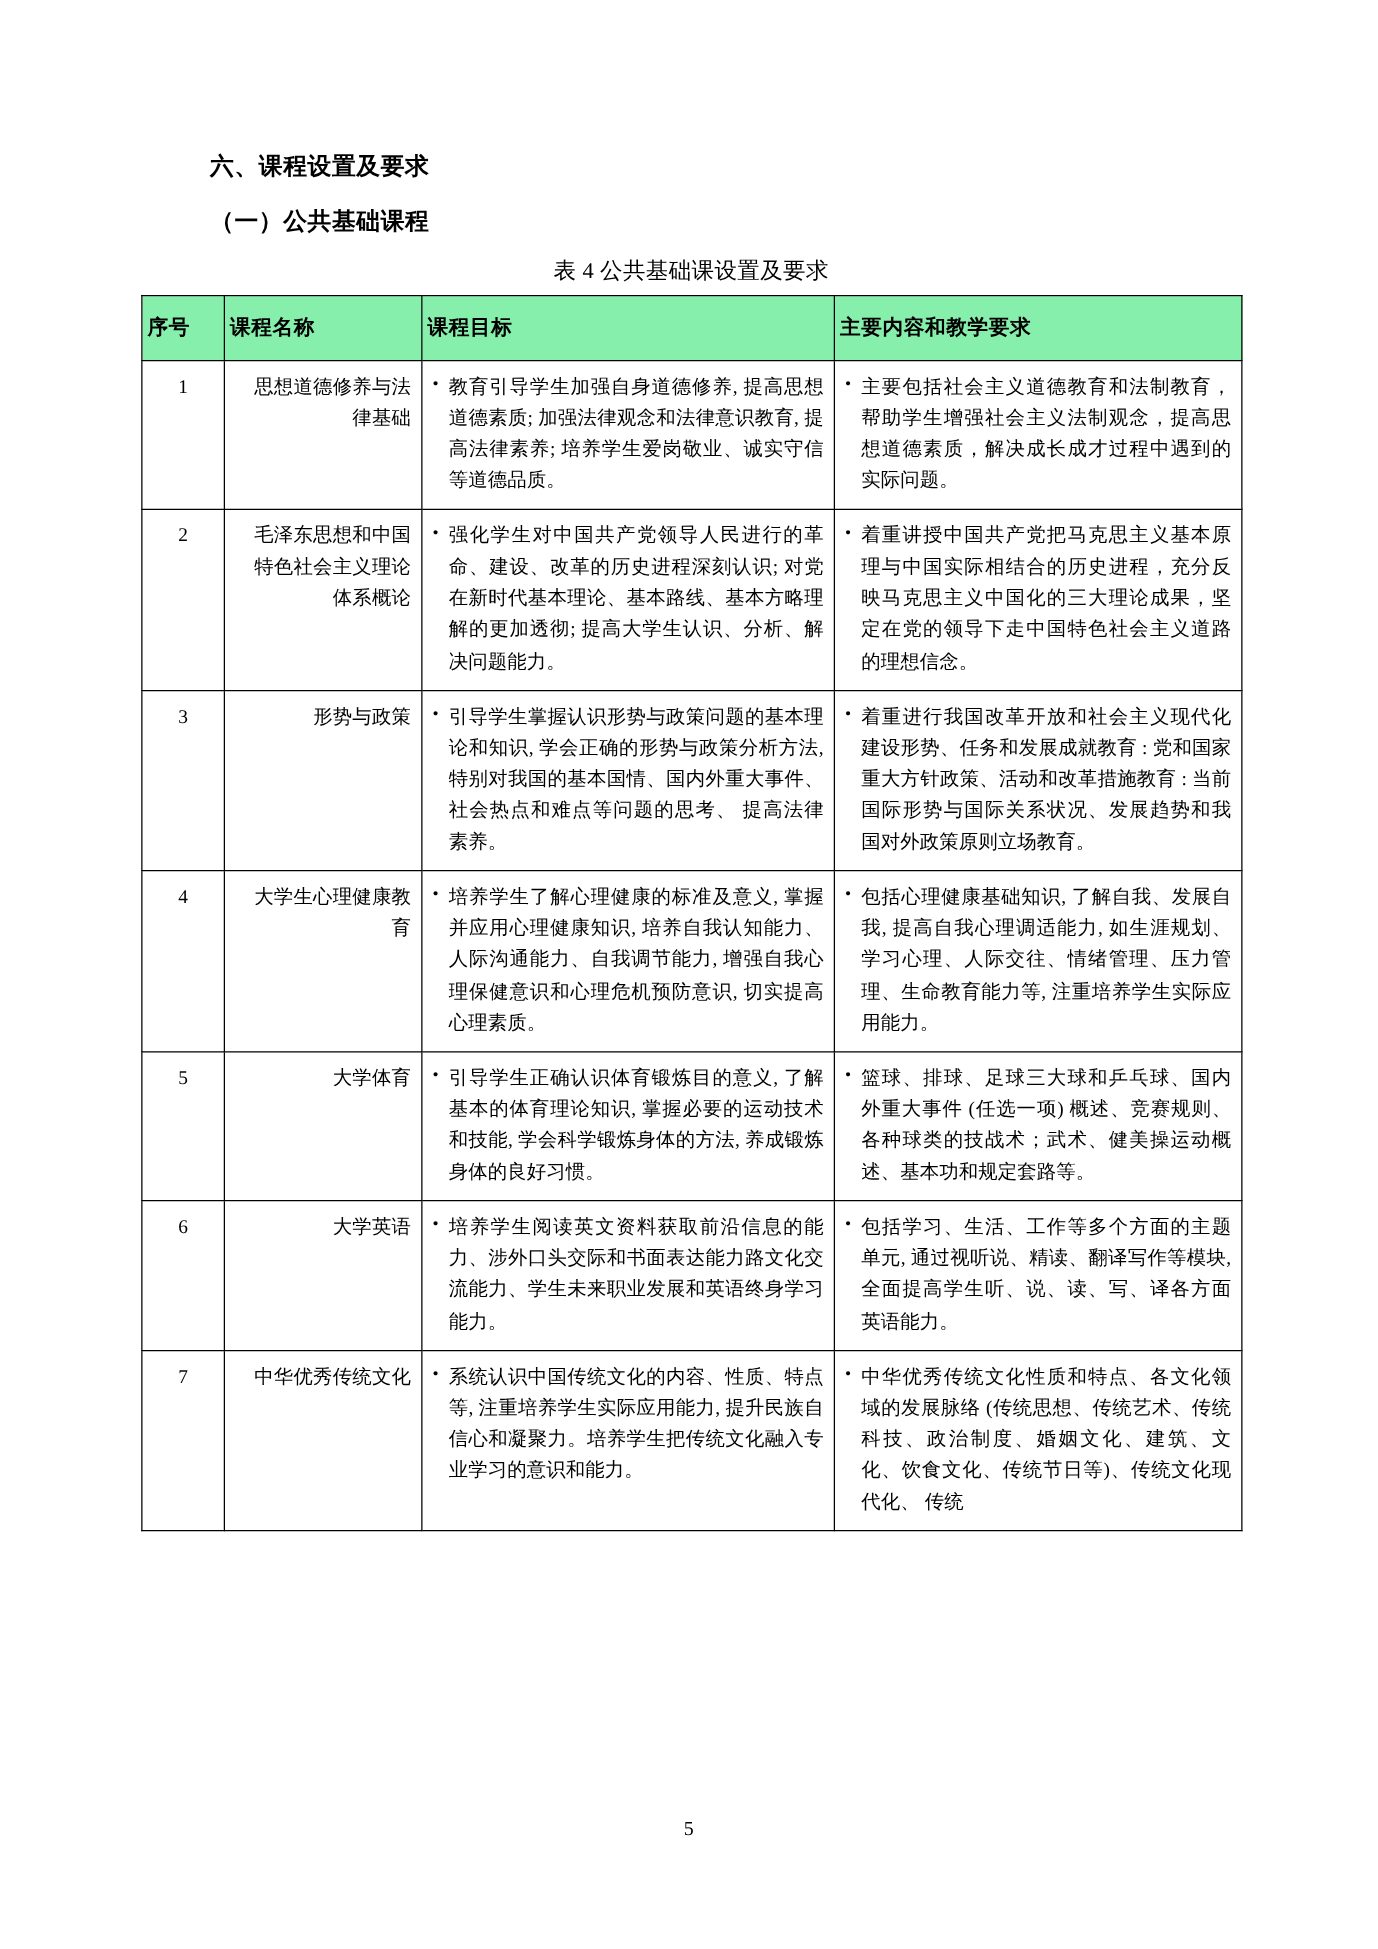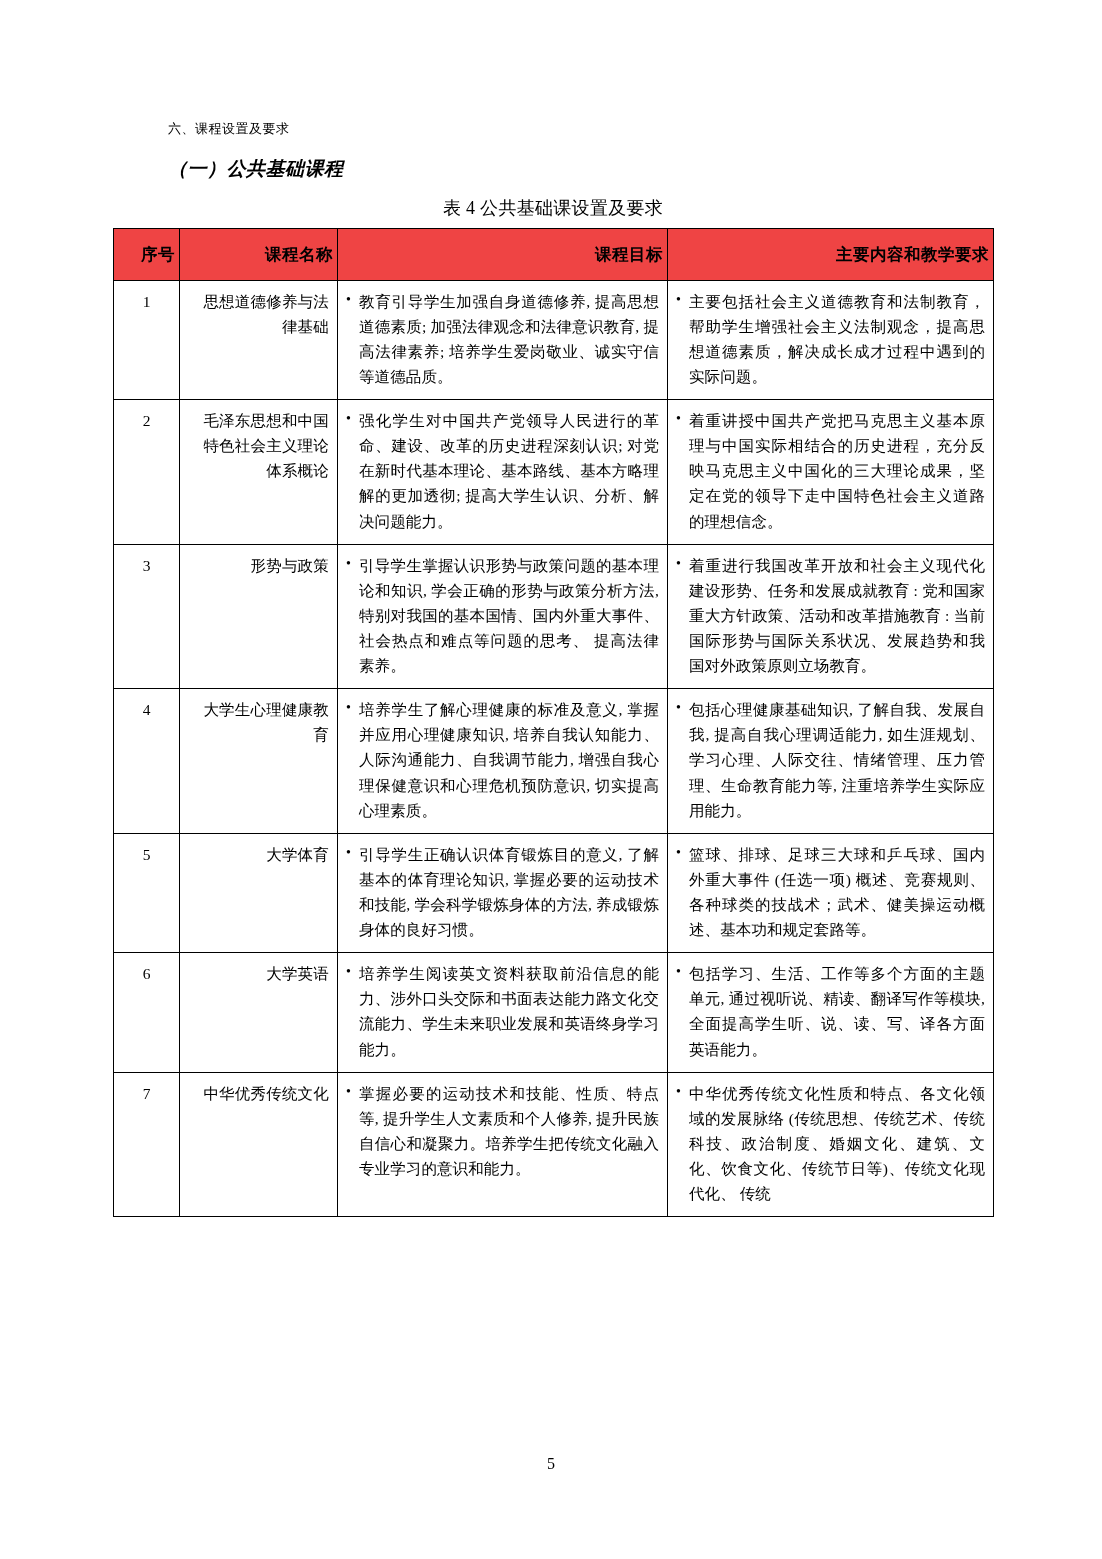--- a/index.html
+++ b/index.html
@@ -23,32 +23,31 @@
     padding: 0;
   }
   .content {
     position: absolute;
     left: 113px;
     top: 120px;
     width: 880px;
   }
   h2.section-heading {
     font-family: "Liberation Sans", "DejaVu Sans", sans-serif;
-    font-size: 13px;
-    font-weight: normal;
+    font-size: 19px;
+    font-weight: bold;
     margin: 0 0 2px 55px;
     letter-spacing: 0.5px;
   }
   h3.sub-heading {
     font-family: "Liberation Sans", "DejaVu Sans", sans-serif;
     font-size: 19px;
     font-weight: bold;
     margin: 18px 0 10px 55px;
     letter-spacing: 0.5px;
-    font-style: italic;
   }
   .table-caption {
     text-align: center;
     font-size: 18px;
     font-family: "Liberation Serif", "DejaVu Serif", serif;
     margin: 14px 0 8px 0;
     letter-spacing: 0.3px;
   }
   table.course-table {
     border-collapse: collapse;
@@ -58,22 +57,22 @@
   }
   table.course-table th,
   table.course-table td {
     border: 1px solid #000000;
     vertical-align: top;
     padding: 8px 8px 10px 8px;
     font-size: 15.5px;
     line-height: 1.62;
   }
   table.course-table thead th {
-    background: #ef4444;
-    text-align: right;
+    background: #86efac;
+    text-align: left;
     vertical-align: middle;
     font-weight: bold;
     font-family: "Liberation Sans", "DejaVu Sans", sans-serif;
     font-size: 16.5px;
     padding: 12px 4px;
     letter-spacing: 0.5px;
   }
   col.c-no { width: 66px; }
   col.c-name { width: 158px; }
   col.c-goal { width: 330px; }
@@ -202,21 +201,21 @@
               <div class="bullet-item">培养学生阅读英文资料获取前沿信息的能力、涉外口头交际和书面表达能力路文化交流能力、学生未来职业发展和英语终身学习能力。</div>
             </td>
           <td class="cell-content">
               <div class="bullet-item">包括学习、生活、工作等多个方面的主题单元, 通过视听说、精读、翻译写作等模块, 全面提高学生听、说、读、写、译各方面英语能力。</div>
             </td>
         </tr>
         <tr>
           <td class="cell-no">7</td>
           <td class="cell-name">中华优秀传统文化</td>
           <td class="cell-goal">
-              <div class="bullet-item">掌握必要的运动技术和技能、性质、特点等, 提升学生人文素质和个人修养, 提升民族自信心和凝聚力。培养学生把传统文化融入专业学习的意识和能力。</div>
+              <div class="bullet-item">系统认识中国传统文化的内容、性质、特点等, 注重培养学生实际应用能力, 提升民族自信心和凝聚力。培养学生把传统文化融入专业学习的意识和能力。</div>
             </td>
           <td class="cell-content">
               <div class="bullet-item">中华优秀传统文化性质和特点、各文化领域的发展脉络 (传统思想、传统艺术、传统科技、政治制度、婚姻文化、建筑、文化、饮食文化、传统节日等)、传统文化现代化、 传统</div>
             </td>
         </tr>
       </tbody>
     </table>
 
   </div>
 

